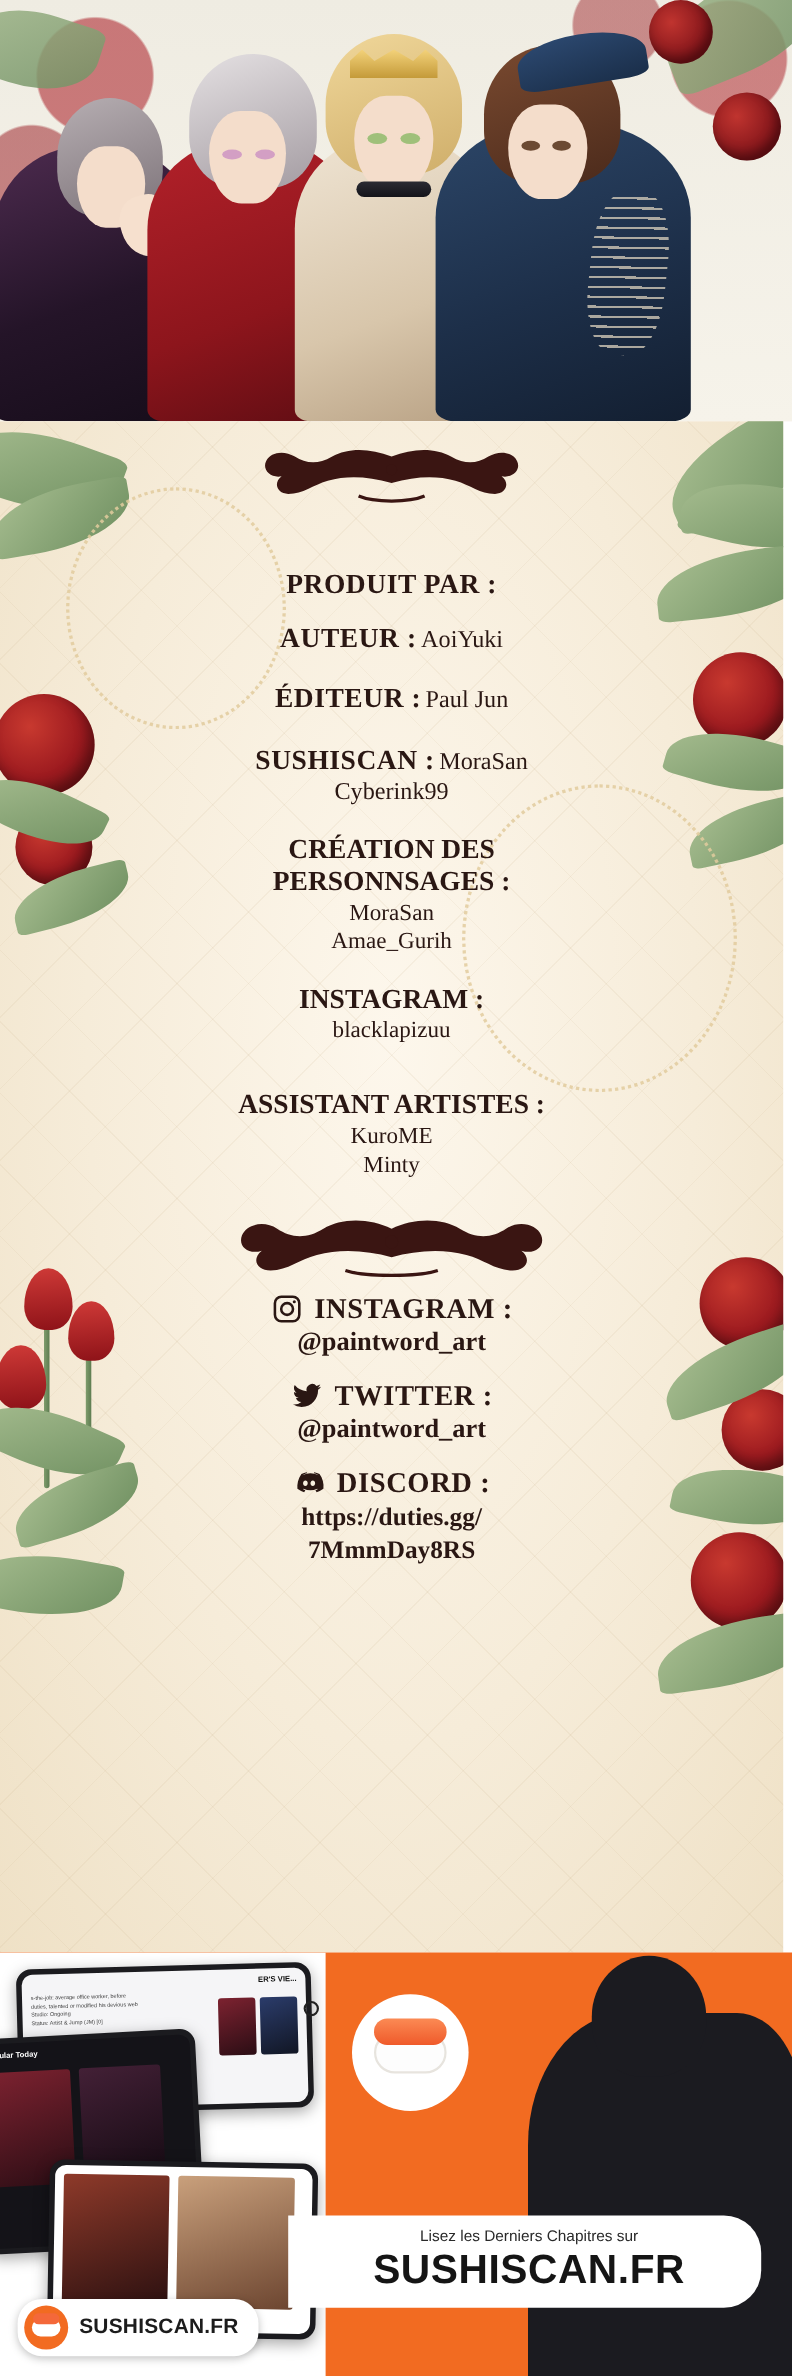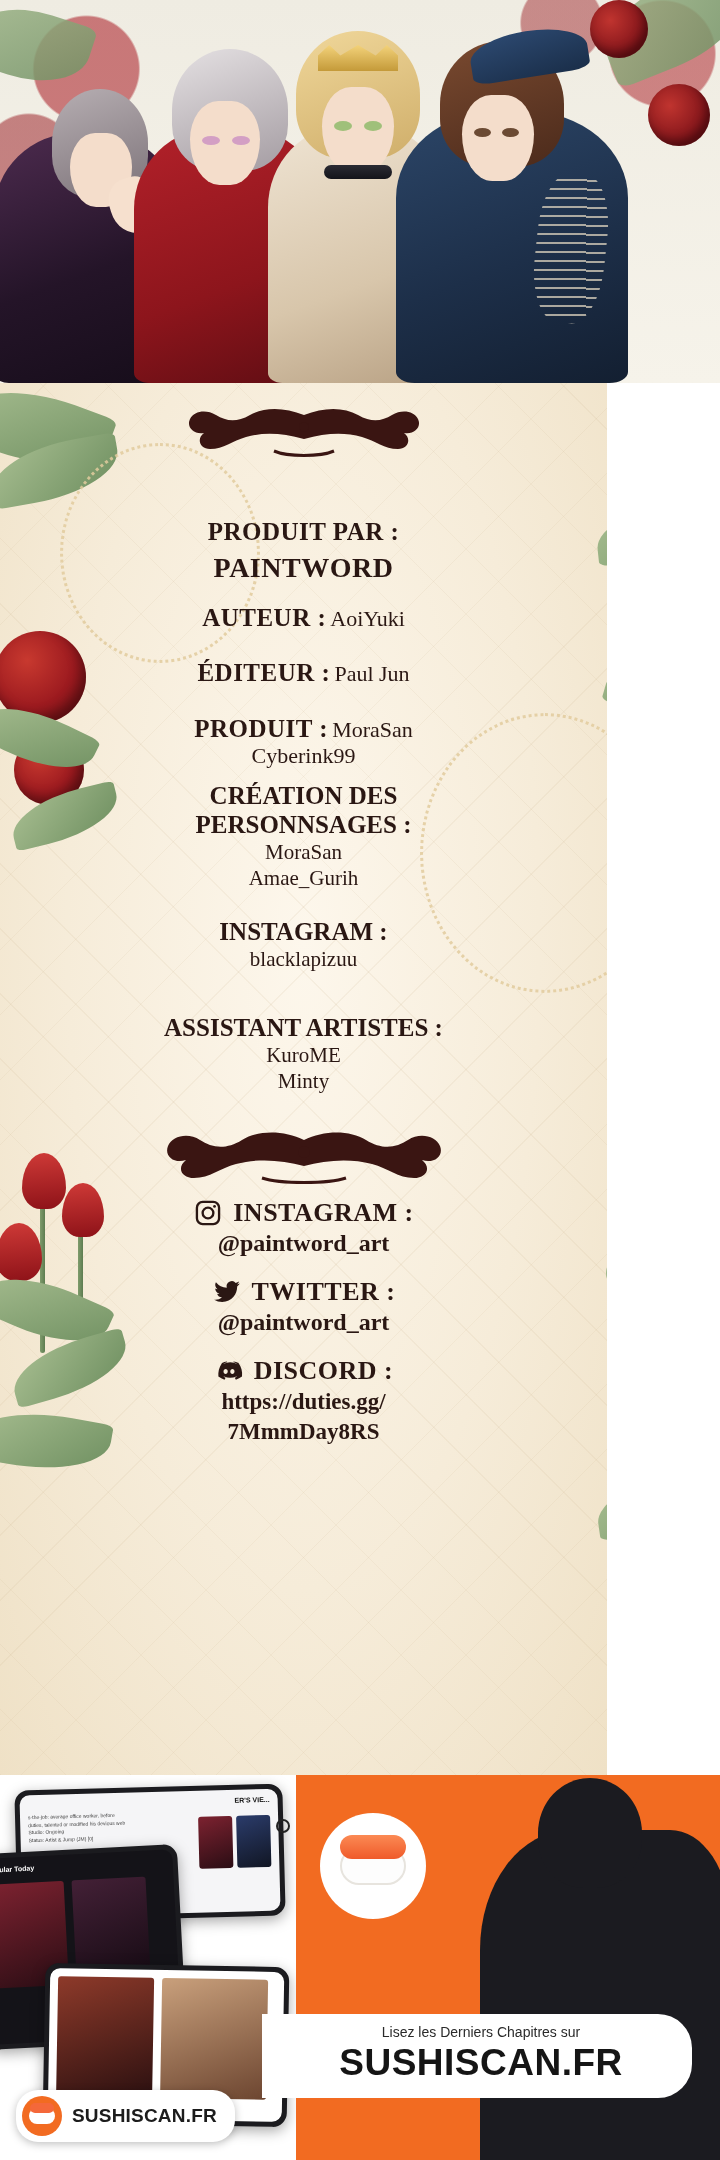--- a/index.html
+++ b/index.html
@@ -159,21 +159,21 @@
     position: absolute; left: 140px; bottom: 60px;
     width: 70px; height: 150px;
     background: repeating-linear-gradient(175deg, rgba(220,210,190,.75) 0 2px, rgba(220,210,190,0) 2px 9px);
     border-radius: 40%;
     transform: rotate(6deg);
   }
 
   
   .credits {
     position: relative;
-    width: 607px;
+    width: 712px;
     height: 1392px;
     overflow: hidden;
     background:
       repeating-linear-gradient(45deg, rgba(200,176,138,.12) 0 1px, rgba(200,176,138,0) 1px 46px),
       repeating-linear-gradient(-45deg, rgba(200,176,138,.12) 0 1px, rgba(200,176,138,0) 1px 46px),
       radial-gradient(ellipse at 50% 40%, #fdf7ec 0%, #f6ecd9 55%, #efe1c6 100%);
   }
   
   .floral {
     position: absolute;
@@ -485,42 +485,41 @@
       <div style="padding-top:22px;">
         <svg class="divider" width="300" height="54" viewBox="0 0 300 54" fill="none" aria-hidden="true">
           <path d="M150 10 C130 2 110 2 96 10 C82 18 72 16 62 10 C52 4 40 6 36 14 C32 22 40 30 50 28 C42 34 46 44 56 44 C70 44 78 36 92 32 C110 27 128 28 150 34 C172 28 190 27 208 32 C222 36 230 44 244 44 C254 44 258 34 250 28 C260 30 268 22 264 14 C260 6 248 4 238 10 C228 16 218 18 204 10 C190 2 170 2 150 10 Z" fill="#3a1512"></path>
           <circle cx="150" cy="22" r="5" fill="#3a1512"></circle>
           <path d="M120 46 C134 52 166 52 180 46" stroke="#3a1512" stroke-width="3" fill="none"></path>
         </svg>
       </div>
 
       <div class="credit-line" style="margin-top:58px;">
         <div class="lbl" style="font-size:25px;">PRODUIT PAR :</div>
-        <div class="lbl" style="font-size:28px;margin-top:4px;">PAINTWORD</div>
       </div>
 
       <div class="credit-line" style="margin-top:19px;">
         <span class="lbl">AUTEUR :</span>
         <span class="val">AoiYuki</span>
       </div>
 
       <div class="credit-line" style="margin-top:26px;">
         <span class="lbl">ÉDITEUR :</span>
         <span class="val">Paul Jun</span>
       </div>
 
       <div class="credit-line" style="margin-top:26px;">
         <div>
-          <span class="lbl">PRODUIT :</span>
+          <span class="lbl">SUSHISCAN :</span>
           <span class="val">MoraSan</span>
         </div>
         <div class="val">Cyberink99</div>
       </div>
 
-      <div class="credit-line" style="margin-top:12px;">
+      <div class="credit-line" style="margin-top:26px;">
         <div class="block-label">CRÉATION DES</div>
         <div class="block-label">PERSONNSAGES :</div>
         <div class="block-val">MoraSan</div>
         <div class="block-val">Amae_Gurih</div>
       </div>
 
       <div class="credit-line" style="margin-top:26px;">
         <div class="block-label">INSTAGRAM :</div>
         <div class="block-val">blacklapizuu</div>
       </div>

